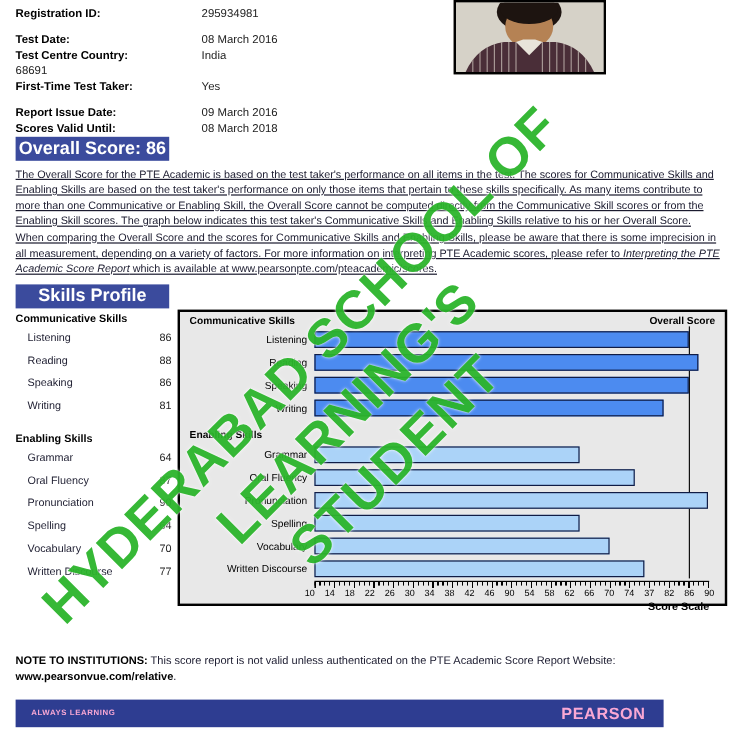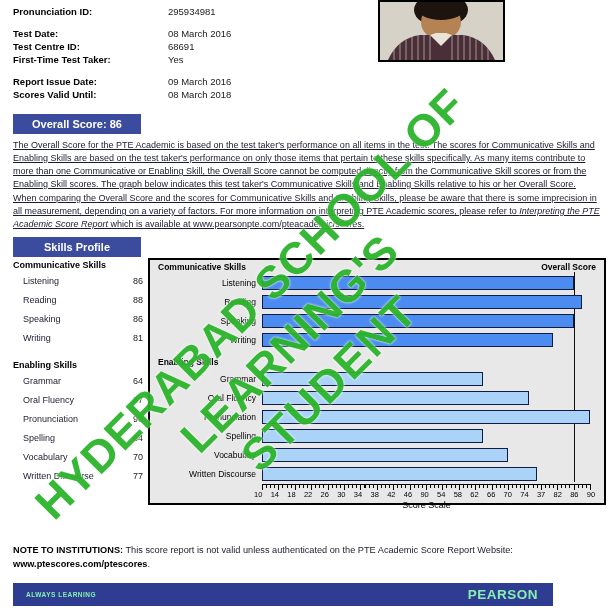--- a/index.html
+++ b/index.html
@@ -12,21 +12,21 @@
   .info-row.gap{margin-top:9px;}
   .info-label{width:155px;font-weight:bold;color:#000;}
   .info-value{color:#222;}
 
   
   .photo{position:absolute;left:378px;top:0;width:127px;height:62px;border:2px solid #000;
          box-sizing:border-box;background:#d6d2c8;overflow:hidden;}
 
   
   .badge{position:absolute;left:13px;width:128px;height:20px;background:#3b4b9d;color:#fff;
-         font-weight:bold;font-size:11px;text-align:center;line-height:20px;}
+         font-weight:bold;font-size:15px;text-align:center;line-height:20px;}
   .badge.overall{top:114px;}
   .badge.skills{top:237px;}
 
   
   .para{position:absolute;left:13px;width:589px;font-size:9px;line-height:13px;color:#1b1b2f;text-decoration:underline;}
   .para.p1{top:139px;}
   .para.p2{top:192px;}
   .italic{font-style:italic;}
 
   
@@ -50,54 +50,57 @@
   .overall-score-line{position:absolute;top:12px;width:1px;height:210px;background:#111;z-index:1;}
 
   .axis-ruler{position:relative;margin-left:112px;width:329px;height:5px;border-top:1px solid #000;}
   .axis-ruler .minor{position:absolute;top:0;left:0;right:0;height:3px;
       background:repeating-linear-gradient(to right,#000 0 1px,transparent 1px 4.1px);}
   .axis-ruler .major{position:absolute;top:0;left:0;right:0;height:5px;
       background:repeating-linear-gradient(to right,#000 0 1px,transparent 1px 16.4px);}
   .axis-tick-labels{margin-left:104px;width:345px;display:flex;justify-content:space-between;
       font-size:7.5px;color:#000;}
   .axis-tick-labels span{min-width:12px;text-align:left;}
-  .axis-title{margin-left:112px;width:329px;text-align:center;font-size:9px;font-weight:normal;color:#000;margin-top:1px;}
+  .axis-title{margin-left:112px;width:329px;text-align:right;font-size:9px;font-weight:bold;color:#000;margin-top:1px;}
 
   
   .note{position:absolute;left:13px;top:543px;width:512px;font-size:9.2px;line-height:14px;color:#1b1b2f;}
   .note b{color:#000;}
   .footer-bar{position:absolute;left:13px;top:583px;width:540px;height:23px;background:#2e3d91;
-      display:flex;align-items:center;justify-content:space-between;color:#86efac;}
+      display:flex;align-items:center;justify-content:space-between;color:#f9a8d4;}
   .footer-left{font-size:6.5px;font-weight:bold;letter-spacing:.5px;padding-left:13px;}
   .footer-brand{font-size:13.5px;font-weight:bold;letter-spacing:.5px;padding-right:15px;}
 
   
   .watermark{position:absolute;left:-115px;top:260px;width:810px;z-index:99;
       transform:rotate(-45deg);text-align:center;pointer-events:none;opacity:.95;
       font-weight:bold;font-family:"Liberation Sans",sans-serif;
       text-shadow:0 0 3px rgba(255,255,255,.85),0 0 1px rgba(255,255,255,.9);}
   .watermark .wm1{font-size:45px;line-height:56px;letter-spacing:1px;}
   .watermark .wm2{font-size:45px;line-height:56px;letter-spacing:2px;}
 </style>
 </head>
 <body>
 
 <div id="page">
 
   <div class="info-section">
       <div class="info-row">
-        <span class="info-label">Pronunciation ID:</span>
+        <span class="info-label">Registration ID:</span>
         <span class="info-value">295934981</span>
       </div>
       <div class="info-row gap">
         <span class="info-label">Test Date:</span>
         <span class="info-value">08 March 2016</span>
       </div>
       <div class="info-row">
-        <span class="info-label">Test Centre ID:</span>
+        <span class="info-label">Test Centre Country:</span>
+        <span class="info-value">India</span>
+      </div>
+      <div class="info-row">
         <span class="info-value">68691</span>
       </div>
       <div class="info-row">
         <span class="info-label">First-Time Test Taker:</span>
         <span class="info-value">Yes</span>
       </div>
       <div class="info-row gap">
         <span class="info-label">Report Issue Date:</span>
         <span class="info-value">09 March 2016</span>
       </div>
@@ -264,21 +267,21 @@
         <span>70</span>
         <span>74</span>
         <span>37</span>
         <span>82</span>
         <span>86</span>
         <span>90</span>
       </div>
     <div class="axis-title">Score Scale</div>
   </div>
 
-  <div class="note"><b>NOTE TO INSTITUTIONS:</b><span> This score report is not valid unless authenticated on the PTE Academic Score Report Website: </span><b>www.ptescores.com/ptescores</b><span>.</span></div>
+  <div class="note"><b>NOTE TO INSTITUTIONS:</b><span> This score report is not valid unless authenticated on the PTE Academic Score Report Website: </span><b>www.pearsonvue.com/relative</b><span>.</span></div>
 
   <div class="footer-bar">
     <span class="footer-left">ALWAYS LEARNING</span>
     <span class="footer-brand">PEARSON</span>
   </div>
 
   <div class="watermark" style="color: rgb(44, 181, 44);">
     <div class="wm1">HYDERABAD SCHOOL OF LEARNING'S</div>
     <div class="wm2">STUDENT</div>
   </div>

